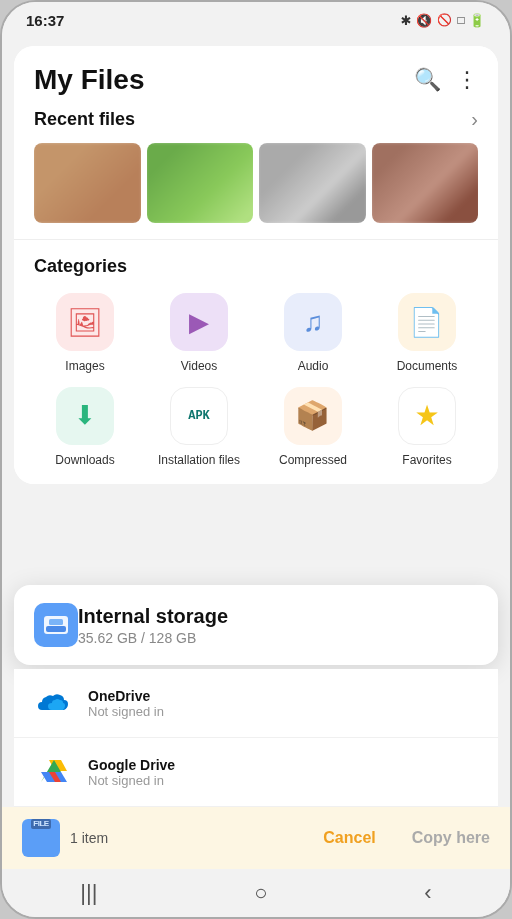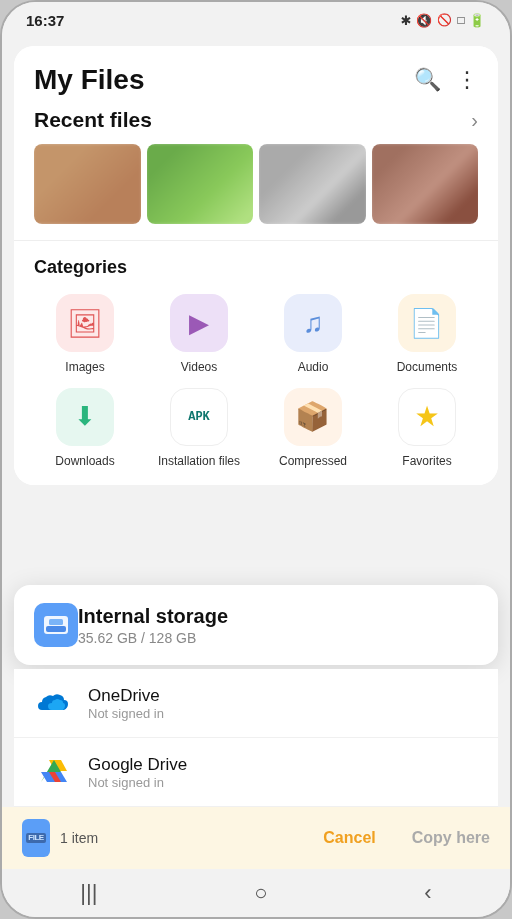--- a/index.html
+++ b/index.html
@@ -92,21 +92,21 @@
       padding: 0 20px 16px 20px;
       background: #fff;
     }
     .section-header {
       display: flex;
       align-items: center;
       justify-content: space-between;
       margin-bottom: 12px;
     }
     .section-title {
-      font-size: 21px;
+      font-size: 18px;
       font-weight: 600;
       color: #111;
     }
     .section-arrow {
       font-size: 20px;
       color: #888;
     }
     .recent-images {
       display: flex;
       gap: 6px;
@@ -249,22 +249,22 @@
       height: 40px;
       border-radius: 50%;
       display: flex;
       align-items: center;
       justify-content: center;
       font-size: 24px;
       flex-shrink: 0;
     }
     .cloud-info {}
     .cloud-name {
-      font-size: 17px;
-      font-weight: 400;
+      font-size: 14px;
+      font-weight: 700;
       color: #111;
     }
     .cloud-status {
       font-size: 13px;
       color: #999;
     }
 
     
     .action-bar {
       background: #fdf6e3;
@@ -272,26 +272,25 @@
       display: flex;
       align-items: center;
       justify-content: space-between;
     }
     .action-item-info {
       display: flex;
       align-items: center;
       gap: 10px;
     }
     .action-file-icon {
-      width: 28px;
+      width: 38px;
       height: 38px;
       background: #5b9ef7;
       border-radius: 6px;
       display: flex;
-      align-items: center;
       justify-content: center;
       font-size: 11px;
       color: #fff;
       font-weight: 700;
     }
     .action-count {
       font-size: 14px;
       color: #555;
     }
     .action-buttons {

